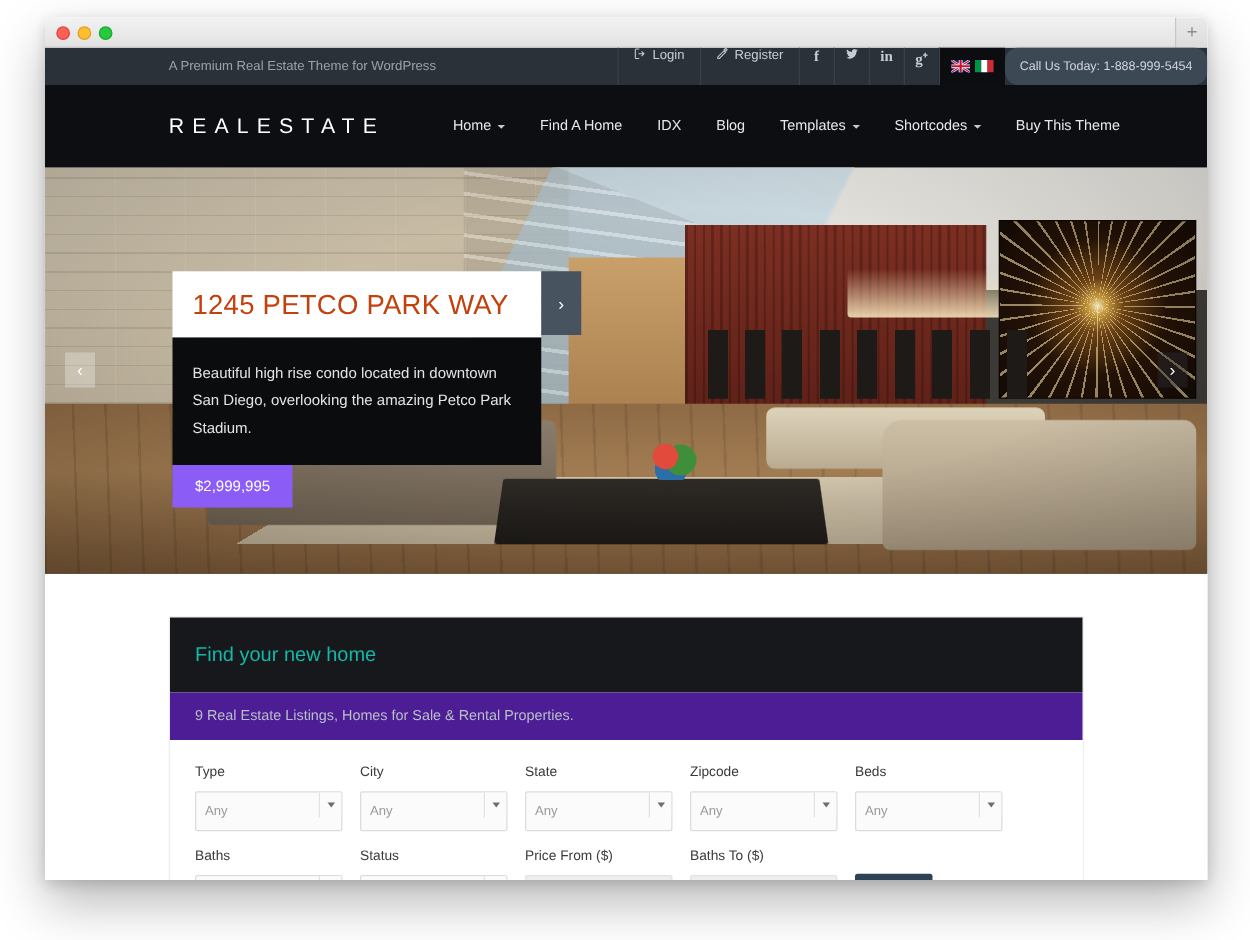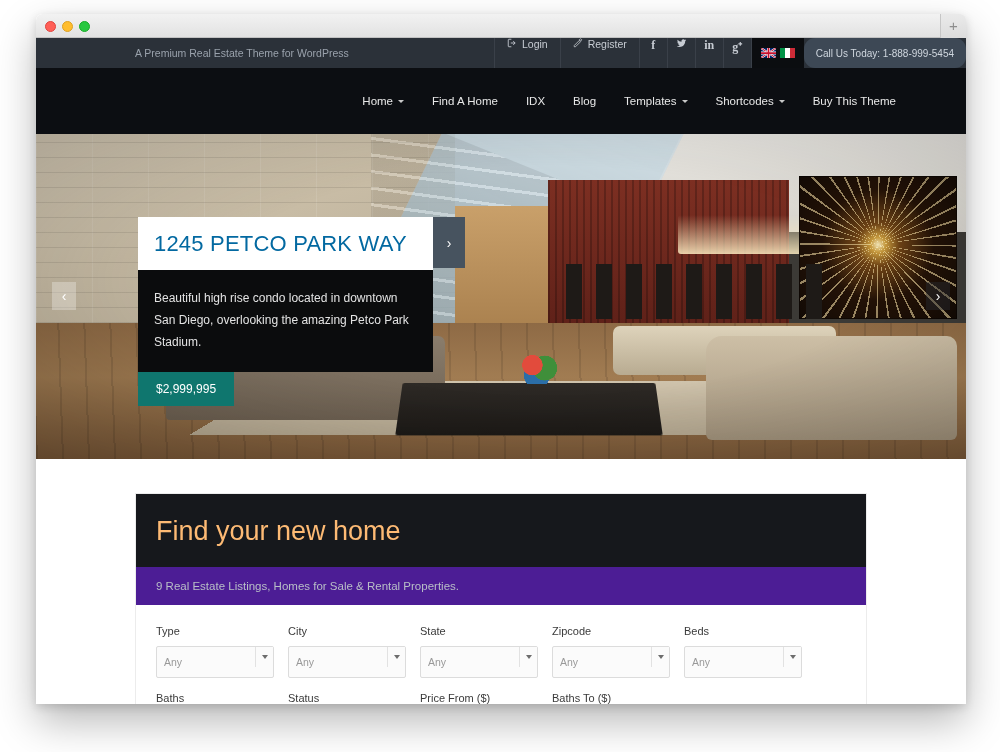--- a/index.html
+++ b/index.html
@@ -235,21 +235,21 @@
     background: repeating-linear-gradient(90deg, #1e1a17 0 16px, rgba(0,0,0,0) 16px 30px);
   }
   .hero-vignette {
     position: absolute; inset: 0;
     background: radial-gradient(ellipse at 55% 45%, rgba(0,0,0,0) 45%, rgba(0,0,0,0.22) 100%);
   }
 
   .caption { position: absolute; left: 102px; top: 83px; width: 295px; }
   .caption-title {
     background: #ffffff;
-    color: #0369a1;
+    color: #c2410c;
     font-size: 22px;
     padding: 14px 16px 13px 16px;
     letter-spacing: 0.2px;
     white-space: nowrap;
   }
   .caption-next {
     position: absolute; left: 295px; top: 0;
     width: 32px; height: 51px;
     background: #47535f;
     color: #ffffff;
@@ -259,21 +259,21 @@
   }
   .caption-body {
     background: #0b0c0d;
     color: #e3e3e3;
     font-size: 12px;
     line-height: 1.85;
     padding: 17px 22px 18px 16px;
   }
   .caption-price {
     display: inline-block;
-    background: #0f766e;
+    background: #8b5cf6;
     color: #ffffff;
     font-size: 12px;
     padding: 10px 18px;
   }
 
   .slider-arrow {
     position: absolute; top: 148px;
     width: 24px; height: 28px;
     background: rgba(255,255,255,0.28);
     color: #ffffff;
@@ -294,22 +294,22 @@
     width: 730px;
     margin: 0 auto;
     background: #ffffff;
     box-shadow: 0 0 0 1px #ececec;
   }
   .search-head {
     background: #16181c;
     padding: 22px 20px 20px 20px;
   }
   .search-head h2 {
-    color: #fdba74;
-    font-size: 27px;
+    color: #14b8a6;
+    font-size: 16px;
     font-weight: 400;
   }
   .search-sub {
     background: #4c1d95;
     color: #b9bfc7;
     font-size: 11.5px;
     padding: 13px 20px;
   }
   .search-body { padding: 20px 20px 4px 20px; background: #fff; }
   .field-row { display: flex; gap: 14px; margin-bottom: 14px; }
@@ -435,20 +435,21 @@
             <rect width="10" height="20" x="10" fill="#ffffff"></rect>
             <rect width="10" height="20" x="20" fill="#CE2B37"></rect>
           </svg>
         </div>
 
         <div class="tb-phone">Call Us Today: 1-888-999-5454</div>
       </div>
     </div>
 
     <div class="navbar">
+      <div class="logo">REALESTATE</div>
       <div class="nav-menu">
         <div class="nav-item">
           <span>Home</span>
           <i class="caret"></i>
         </div>
         <div class="nav-item">
           <span>Find A Home</span>
         </div>
         <div class="nav-item">
           <span>IDX</span>

